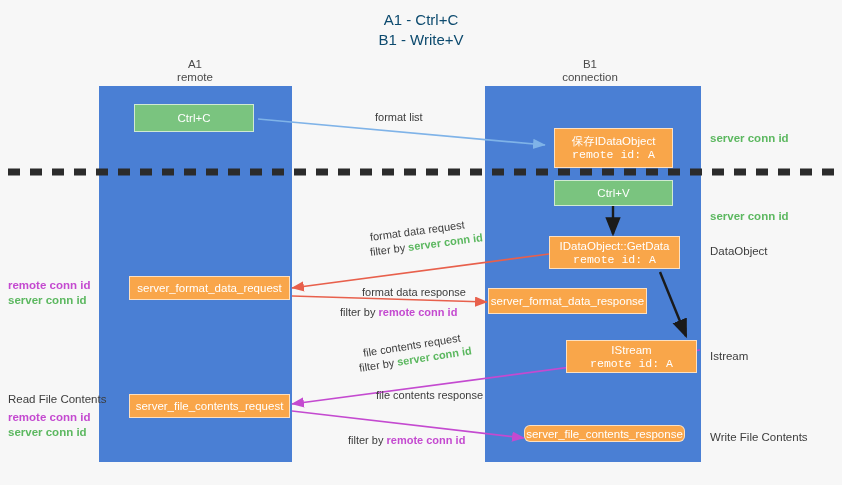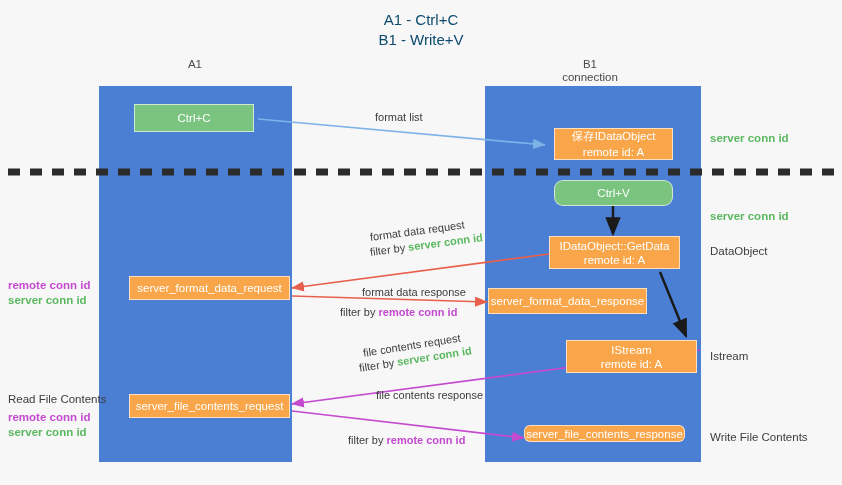--- a/index.html
+++ b/index.html
@@ -65,21 +65,21 @@
     align-items: center;
     justify-content: center;
     color: #ffffff;
     font-size: 11.5px;
     line-height: 14px;
     text-align: center;
     border: 1px solid rgba(255,255,255,0.65);
   }
   .box.orange { background: #f9a64a; }
   .box.green  { background: #7ac47f; }
-  .box .l2 { display: block; }
+  .box .l2 { display: block; font-family: Liberation Mono, monospace; }
 
   
   .side-label {
     position: absolute;
     font-size: 11.5px;
     line-height: 15px;
     white-space: nowrap;
   }
   .side-label.dark  { color: #3c3c3c; }
   .c-server { color: #5cb860; font-weight: bold; }
@@ -101,20 +101,21 @@
 
 <div id="canvas">
 
   <div class="title">
     <div>A1 - Ctrl+C</div>
     <div>B1 - Write+V</div>
   </div>
 
   <div class="col-header" style="left:125px; top:58px; width:140px;">
     <div>A1</div>
+    <div>remote</div>
   </div>
   <div class="col-header" style="left:520px; top:58px; width:140px;">
     <div>B1</div>
     <div>connection</div>
   </div>
 
   <div class="col-band" style="left:99px; top:86px; width:193px; height:376px;"></div>
   <div class="col-band" style="left:485px; top:86px; width:216px; height:376px;"></div>
 
   <svg class="layer" viewBox="0 0 842 485">
@@ -147,26 +148,26 @@
 
     <path d="M700,350 L292,404" stroke="#c44ad0" stroke-width="1.6" fill="none" marker-end="url(#ah-mag)"></path>
 
     <path d="M292,411 L524,438" stroke="#c44ad0" stroke-width="1.6" fill="none" marker-end="url(#ah-mag)"></path>
   </svg>
 
   <div class="box green" style="left:134px; top:104px; width:120px; height:28px;">
     <span>Ctrl+C</span>
   </div>
 
-  <div class="box orange" style="left:554px; top:128px; width:119px; height:32px;justify-content:space-between;">
+  <div class="box orange" style="left:554px; top:128px; width:119px; height:40px;">
     <span>保存IDataObject</span>
     <span class="l2">remote id: A</span>
   </div>
 
-  <div class="box green" style="left:554px; top:180px; width:119px; height:26px;border-radius:9px;">
+  <div class="box green" style="left:554px; top:180px; width:119px; height:26px;">
     <span>Ctrl+V</span>
   </div>
 
   <div class="box orange" style="left:549px; top:236px; width:131px; height:33px;">
     <span>IDataObject::GetData</span>
     <span class="l2">remote id: A</span>
   </div>
 
   <div class="box orange" style="left:129px; top:276px; width:161px; height:24px;">
     <span>server_format_data_request</span>

